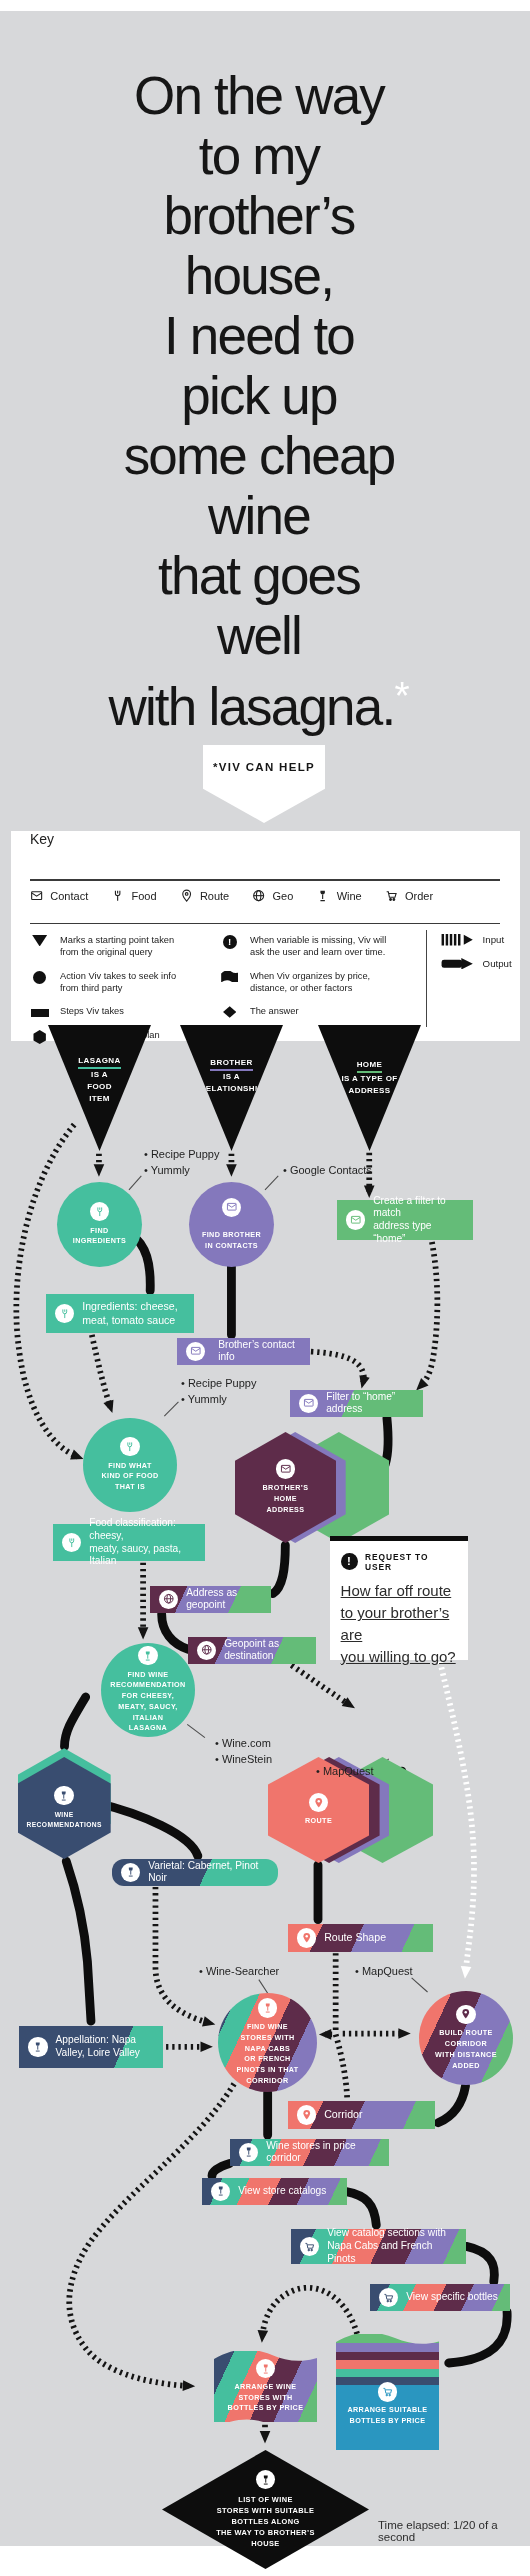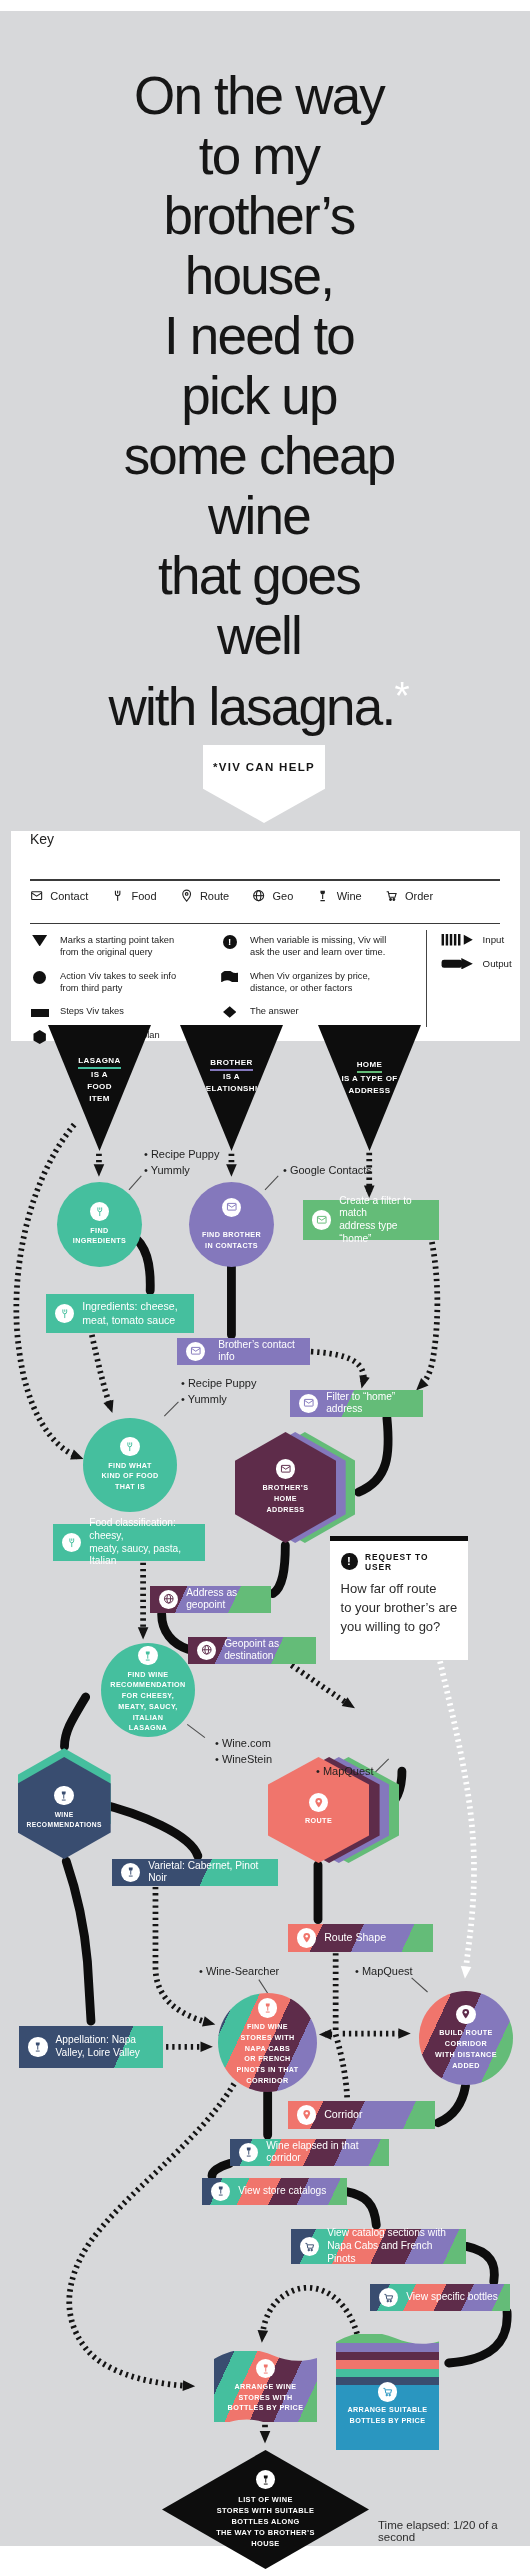--- a/index.html
+++ b/index.html
@@ -69,29 +69,29 @@
   .rect{display:flex;align-items:center;gap:8px;padding:3.5px 8.8px;font-size:10.6px;line-height:1.25;}
   .rect .txt{white-space:pre-line;}
   .hexwrap{position:absolute;z-index:2;}
   .hexlayer{position:absolute;top:0;left:0;width:100%;height:100%;clip-path:polygon(50% 0,100% 26%,100% 74%,50% 100%,0 74%,0 26%);}
   .hexmain{position:absolute;top:0;left:0;width:100%;height:100%;clip-path:polygon(50% 0,100% 26%,100% 74%,50% 100%,0 74%,0 26%);
     display:flex;flex-direction:column;align-items:center;justify-content:center;gap:4.4px;color:#fff;
     text-align:center;font-size:7.2px;font-weight:bold;letter-spacing:0.4px;line-height:1.5;}
   .ann{position:absolute;z-index:2;color:#1f1f1f;font-size:11px;line-height:1.45;white-space:pre-line;font-weight:bold;font-weight:500;}
   .request{position:absolute;z-index:2;background:#fff;border-top:5.3px solid #0d0d0d;color:#2b2b2b;padding:10.6px 10.6px;}
   .request .rt{display:flex;align-items:center;gap:7px;font-size:8.4px;font-weight:bold;letter-spacing:0.9px;color:#111;}
-  .request .rb{margin-top:8.8px;font-size:13px;line-height:1.45;white-space:pre-line;}
+  .request .rb{margin-top:8.8px;font-size:15px;line-height:1.45;white-space:pre-line;text-decoration:underline;}
   .flag{position:absolute;z-index:2;display:flex;flex-direction:column;align-items:center;justify-content:center;gap:3.5px;
     text-align:center;color:#fff;font-size:7.2px;font-weight:bold;letter-spacing:0.4px;line-height:1.5;}
   .diamond{clip-path:polygon(50% 0,100% 50%,50% 100%,0 50%);background:#0d0d0d;display:flex;flex-direction:column;align-items:center;justify-content:center;gap:4.4px;
     text-align:center;color:#fff;font-size:7.4px;font-weight:bold;letter-spacing:0.4px;line-height:1.5;}
   .timenote{position:absolute;z-index:2;color:#2d2d2d;font-size:11.5px;}
 
   
-  .bg-teal{background:var(--teal);} .bg-purple{background:var(--purple);gap:13px;} .bg-green{background:var(--green);}
+  .bg-teal{background:var(--teal);} .bg-purple{background:var(--purple);gap:13px;} .bg-green{background:var(--green);margin-left:34px;}
   .bg-navy{background:var(--navy);} .bg-maroon{background:var(--maroon);} .bg-salmon{background:var(--salmon);}
   .bands-pg{background:linear-gradient(115deg,var(--purple) 0 44%,var(--green) 44% 100%);}
   .bands-mpg{background:linear-gradient(115deg,var(--maroon) 0 28%,var(--purple) 28% 68%,var(--green) 68% 100%);}
   .bands-nt{background:linear-gradient(115deg,var(--navy) 0 56%,var(--teal) 56% 100%);}
   .bands-nt70{background:linear-gradient(115deg,var(--navy) 0 70%,var(--teal) 70% 100%);}
   .bands-smpg{background:linear-gradient(115deg,var(--salmon) 0 22%,var(--maroon) 22% 48%,var(--purple) 48% 80%,var(--green) 80% 100%);}
   .bands-6{background:linear-gradient(115deg,var(--navy) 0 13%,var(--teal) 13% 30%,var(--salmon) 30% 50%,var(--maroon) 50% 68%,var(--purple) 68% 88%,var(--green) 88% 100%);}
   .c-findroute{background:linear-gradient(115deg,var(--maroon) 0 32%,var(--purple) 32% 68%,var(--green) 68% 100%);}
   .c-stores{background:linear-gradient(115deg,var(--navy) 0 14%,var(--teal) 14% 29%,var(--salmon) 29% 52%,var(--maroon) 52% 72%,var(--purple) 72% 93%,var(--green) 93% 100%);}
   .c-build{background:linear-gradient(115deg,var(--salmon) 0 24%,var(--maroon) 24% 46%,var(--purple) 46% 76%,var(--green) 76% 100%);}
@@ -109,21 +109,21 @@
   .find-what-kind{left:83px;top:1418px;width:94px;height:94px;}
   .brothers-home{left:235px;top:1432px;width:101px;height:111px;}
   .food-class{left:53px;top:1524px;width:152px;height:37px;font-size:10.2px;}
   .request-box{left:330px;top:1536px;width:117px;height:98px;}
   .address-geopoint{left:150px;top:1586px;width:121px;height:26.5px;font-size:10.2px;}
   .geopoint-dest{left:188px;top:1637px;width:128px;height:26.5px;font-size:10.2px;}
   .find-wine-rec{left:101px;top:1643px;width:94px;height:94px;}
   .find-route{left:355px;top:1677px;width:94px;height:94px;}
   .wine-rec-hex{left:17.7px;top:1757px;width:93px;height:102px;}
   .route-hex{left:268px;top:1757px;width:101px;height:106px;}
-  .varietal{left:112px;top:1859px;width:166px;height:26.5px;font-size:10.2px;}
+  .varietal{left:112px;top:1859px;width:166px;height:26.5px;font-size:10.2px;border-radius:12px;}
   .route-shape{left:288px;top:1924px;width:145px;height:28px;}
   .appellation{left:19.4px;top:2026px;width:144px;height:42px;font-size:10.2px;}
   .find-wine-stores{left:218px;top:1993px;width:99px;height:99px;}
   .build-corridor{left:419px;top:1991px;width:94px;height:94px;}
   .corridor{left:288px;top:2101px;width:147px;height:28px;}
   .wine-stores{left:230px;top:2139px;width:159px;height:26.5px;font-size:10.2px;}
   .view-catalogs{left:202px;top:2178px;width:145px;height:26.5px;font-size:10.2px;}
   .catalog-sections{left:291px;top:2229px;width:175px;height:35px;font-size:10.2px;}
   .view-bottles{left:370px;top:2284px;width:140px;height:27px;font-size:10.2px;}
   .ann1{left:144px;top:1147px;} .ann2{left:283px;top:1163px;} .ann3{left:181px;top:1376px;}
@@ -538,21 +538,21 @@
       </span>
     <span class="txt">Corridor</span>
   </div>
   <div class="n rect bands-6 wine-stores">
     <span class="disc" style="color:var(--navy)">
         <svg viewBox="0 0 24 24">
           <path d="M8 3h8v3a4 4 0 0 1-8 0z" fill="currentColor"></path>
           <path d="M12 10v8M8 21h8" stroke="currentColor" stroke-width="2" fill="none"></path>
         </svg>
       </span>
-    <span class="txt">Wine elapsed in that corridor</span>
+    <span class="txt">Wine stores in price corridor</span>
   </div>
   <div class="n rect bands-6 view-catalogs">
     <span class="disc" style="color:var(--navy)">
         <svg viewBox="0 0 24 24">
           <path d="M8 3h8v3a4 4 0 0 1-8 0z" fill="currentColor"></path>
           <path d="M12 10v8M8 21h8" stroke="currentColor" stroke-width="2" fill="none"></path>
         </svg>
       </span>
     <span class="txt">View store catalogs</span>
   </div>

